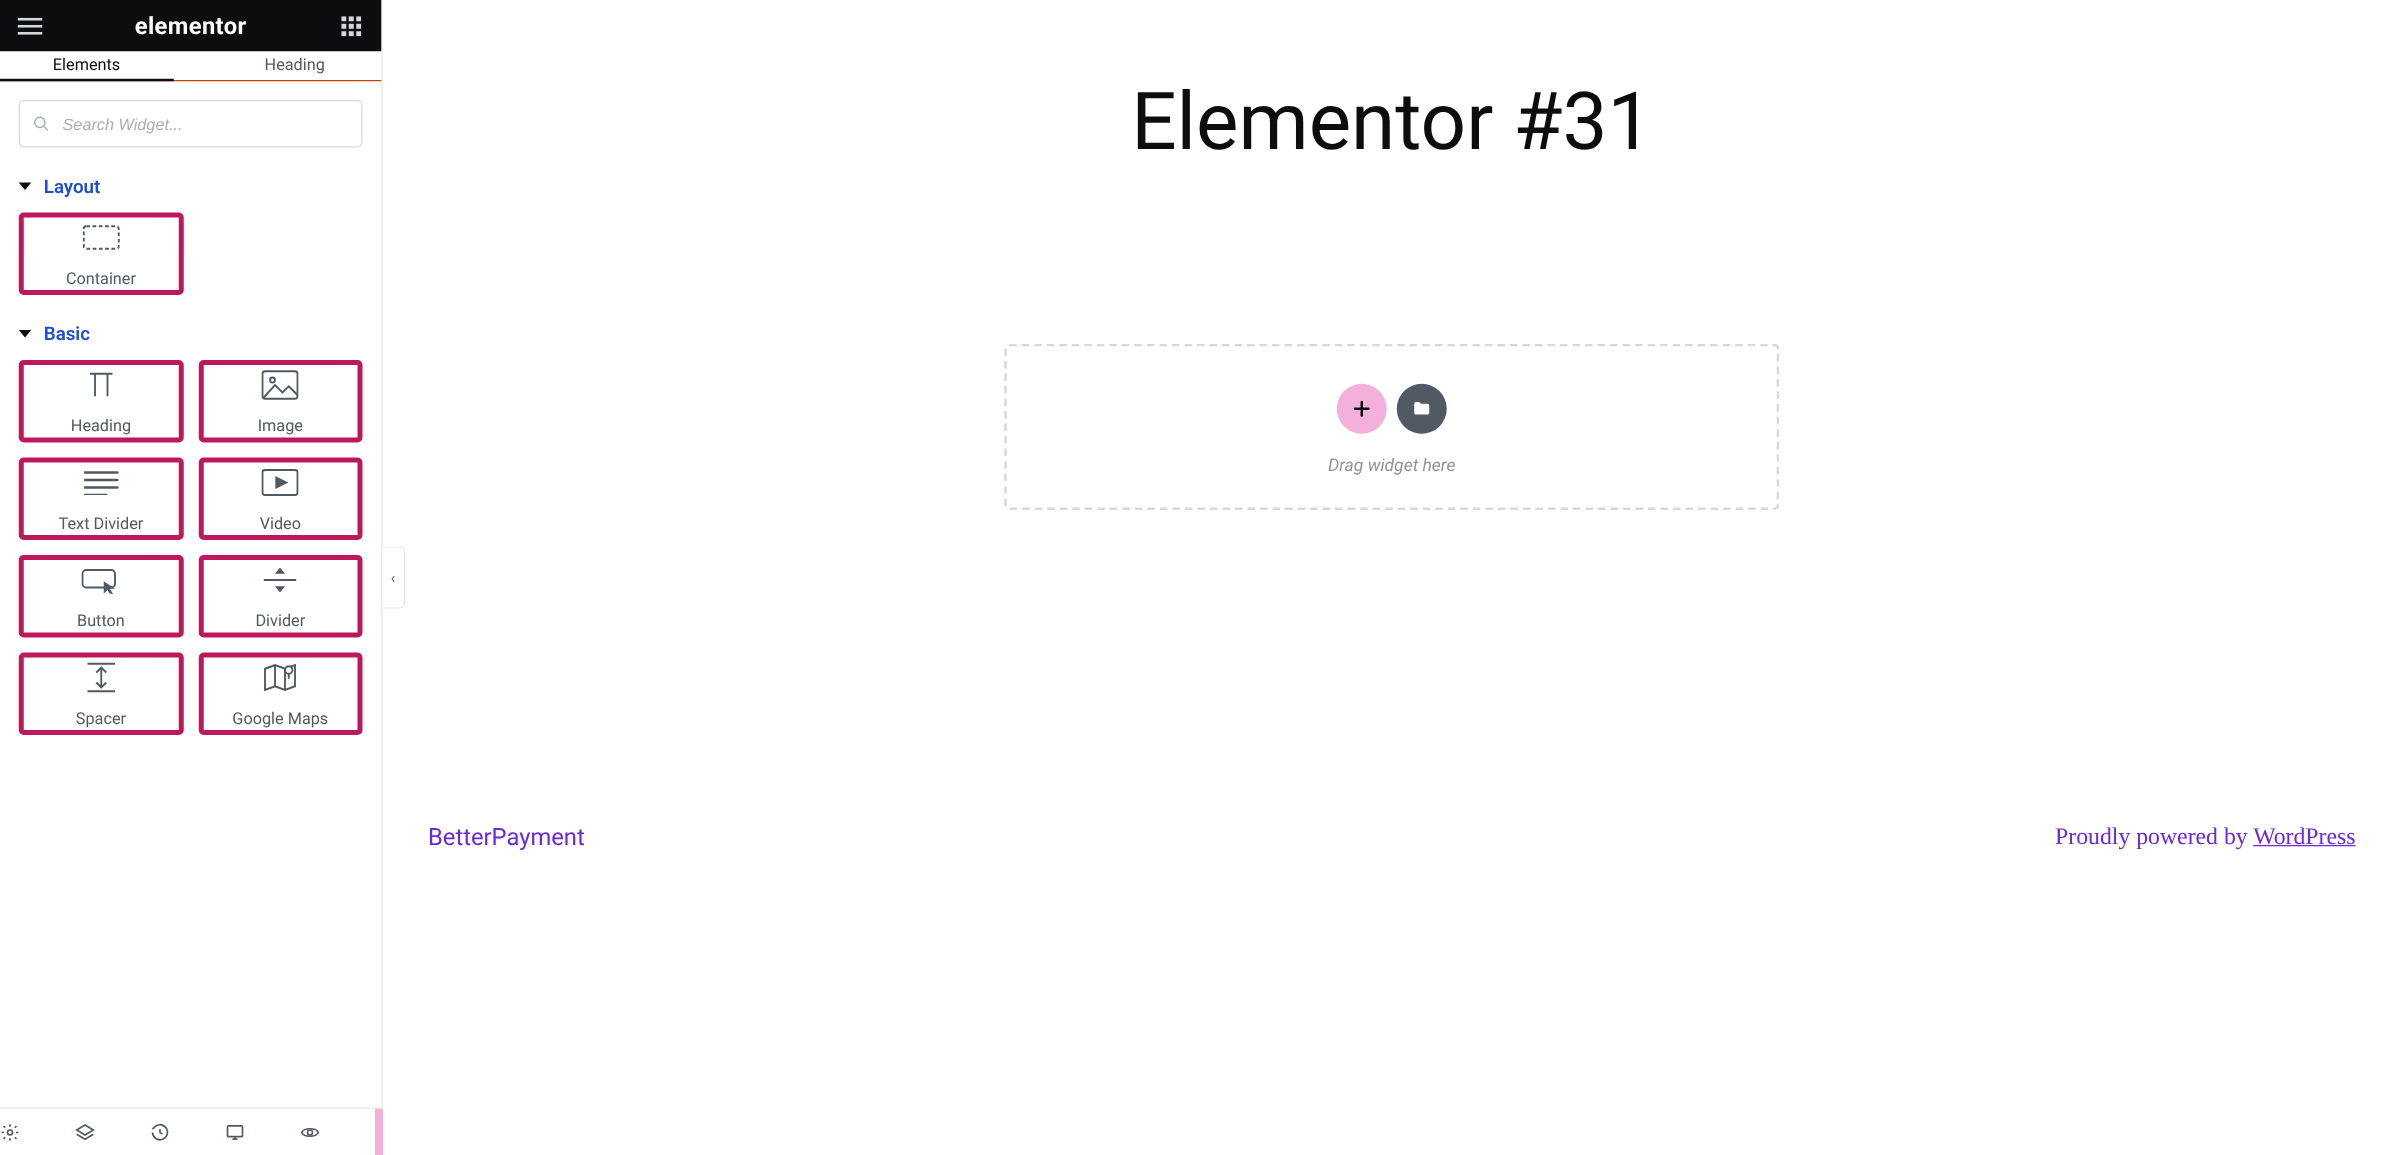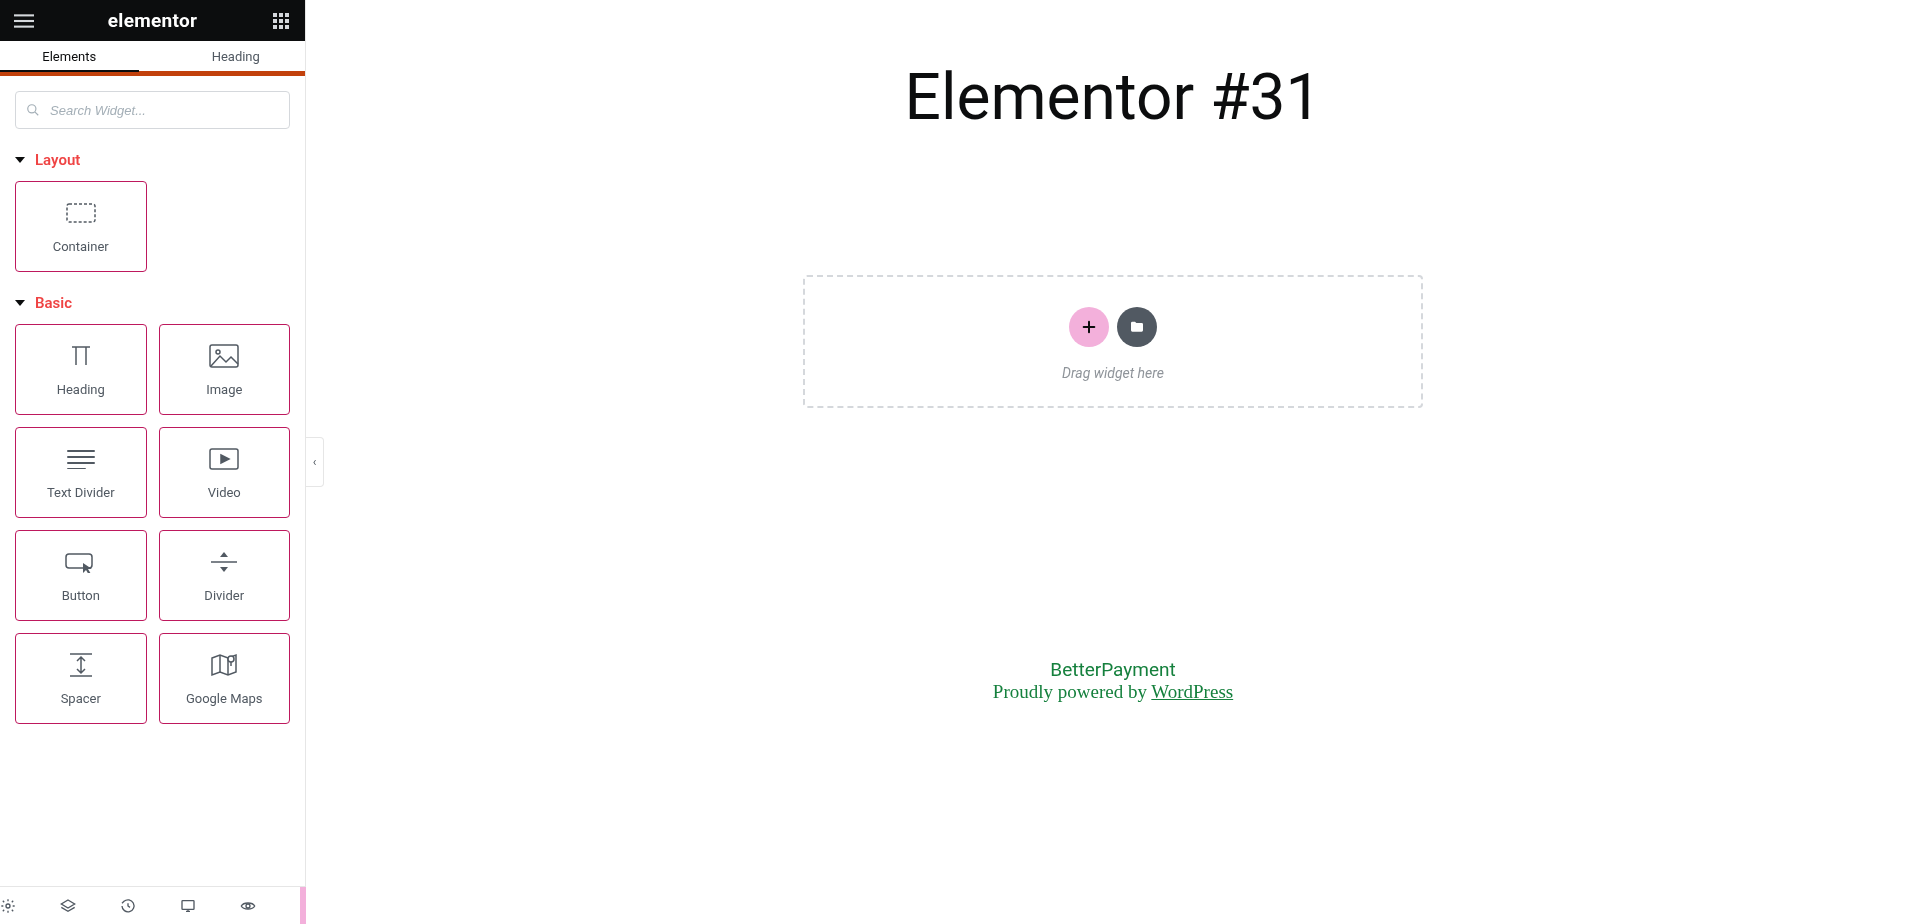--- a/index.html
+++ b/index.html
@@ -5,39 +5,39 @@
     * { box-sizing: border-box; margin: 0; padding: 0; }
     body { font-family: -apple-system, BlinkMacSystemFont, "Segoe UI", Roboto, Helvetica, Arial, sans-serif; overflow: hidden; }
     .app { display: flex; height: 924px; width: 1920px; position: relative; }
 
     
     .sidebar { width: 306px; height: 100%; display: flex; flex-direction: column; background: #fff; border-right: 1px solid #e6e6e6; }
     .sb-header { height: 41px; background: #0c0d0e; color: #fff; display: flex; align-items: center; justify-content: space-between; padding: 0 14px; }
     .sb-header .menu, .sb-header .apps { width: 20px; height: 20px; display:flex;align-items:center;justify-content:center; cursor:pointer; color:#d5d8dc; }
     .sb-header .brand { font-size: 19px; font-weight: 700; letter-spacing: .3px; }
 
-    .sb-tabs { display: flex; height: 35px; border-bottom: 5px solid #c2410c; gap: 28px; }
+    .sb-tabs { display: flex; height: 24px; border-bottom: 1px solid #c2410c; gap: 28px; }
     .sb-tab { flex:1; display:flex; align-items:center; justify-content:center; font-size:13px; color:#515962; cursor:pointer; position:relative; }
     .sb-tab.active { color:#0c0d0e; }
     .sb-tab.active::after { content:""; position:absolute; left:0; right:0; bottom:-1px; height:2px; background:#0c0d0e; }
 
     .sb-body { flex:1; overflow-y:auto; padding: 15px; position:relative; }
     .sb-body::-webkit-scrollbar { width: 6px; }
     .sb-body::-webkit-scrollbar-thumb { background:#d5d8dc; border-radius:3px; }
 
     .search { display:flex; align-items:center; border:1px solid #d5d8dc; border-radius:4px; height:38px; padding:0 10px; background:#fff; }
     .search svg { width:14px; height:14px; color:#a4afb7; margin-right:10px; }
     .search input { flex:1; border:none; outline:none; font-size:13px; font-style:italic; color:#515962; background:transparent; }
     .search input::placeholder { color:#a4afb7; }
 
-    .cat-title { display:flex; align-items:center; font-size:15px; font-weight:600; color:#ef4444; margin: 22px 0 12px; cursor:pointer; }
+    .cat-title { display:flex; align-items:center; font-size:15px; font-weight:600; color:#1d4ed8; margin: 22px 0 12px; cursor:pointer; }
     .cat-title .caret { width:0; height:0; border-left:5px solid transparent; border-right:5px solid transparent; border-top:6px solid #0c0d0e; margin-right:10px; }
 
     .grid { display:grid; grid-template-columns: repeat(2, 1fr); gap: 12px; }
-    .widget { border:1px solid #be185d; border-radius:4px; height:91px; display:flex; flex-direction:column; align-items:center; justify-content:center; gap:12px; cursor:grab; background:#fff; }
+    .widget { border:4px solid #be185d; border-radius:4px; height:66px; display:flex; flex-direction:column; align-items:center; justify-content:center; gap:12px; cursor:grab; background:#fff; }
     .widget .wicon { height:28px; display:flex; align-items:center; justify-content:center; color:#515962; }
     .widget .wlabel { font-size:13px; color:#515962; }
     .grid.one { grid-template-columns: 1fr; max-width: calc(50% - 6px); }
 
     
     .sb-footer { height:38px; border-top:1px solid #e6e6e6; display:flex; align-items:stretch; background:#fff;gap:44px; }
     .fb-btn { width:40px; display:flex;align-items:center;justify-content:center; color:#515962; cursor:pointer; }
     .fb-btn svg { width:16px; height:16px; }
     .publish-wrap { margin-left:auto; display:flex; align-items:stretch; }
     .publish { background:#f3b0db; color:#0c0d0e; padding:0 22px; display:flex; align-items:center; font-size:13px; cursor:pointer; }
@@ -55,21 +55,21 @@
     .canvas-inner { min-height: 1000px; padding: 30px 0; }
     .page-title { font-size: 64px; font-weight: 400; color:#0c0d0e; text-align:center; padding: 30px 20px 80px; }
 
     .dropzone { margin: 60px auto 0; width: 620px; border: 2px dashed #d5d8dc; border-radius:4px; padding: 30px 20px 25px; display:flex; flex-direction:column; align-items:center; }
     .dz-actions { display:flex; gap:8px; margin-bottom: 18px; }
     .dz-btn { width:40px; height:40px; border-radius:50%; display:flex; align-items:center; justify-content:center; font-size:18px; cursor:pointer; }
     .dz-add { background:#f3b0db; color:#0c0d0e; }
     .dz-folder { background:#515962; color:#fff; }
     .dz-text { font-size:14px; font-style:italic; color:#8f949a; }
 
-    .site-footer { position:relative; margin-top:230px; padding: 20px 36px; display:flex; justify-content:space-between; align-items:center; font-size:19px; color:#15803d;flex-direction:column; }
+    .site-footer { position:relative; margin-top:230px; padding: 20px 36px; display:flex; justify-content:space-between; align-items:center; font-size:19px; color:#6d28d9; }
     .site-footer .right { font-size:19px;font-family:Liberation Serif, serif; }
     .site-footer .right .wp { text-decoration: underline; cursor:pointer; }
   </style>
 </head>
 <body>
 
 <div class="app">
   <div class="sidebar">
     <div class="sb-header">
       <div class="menu">

